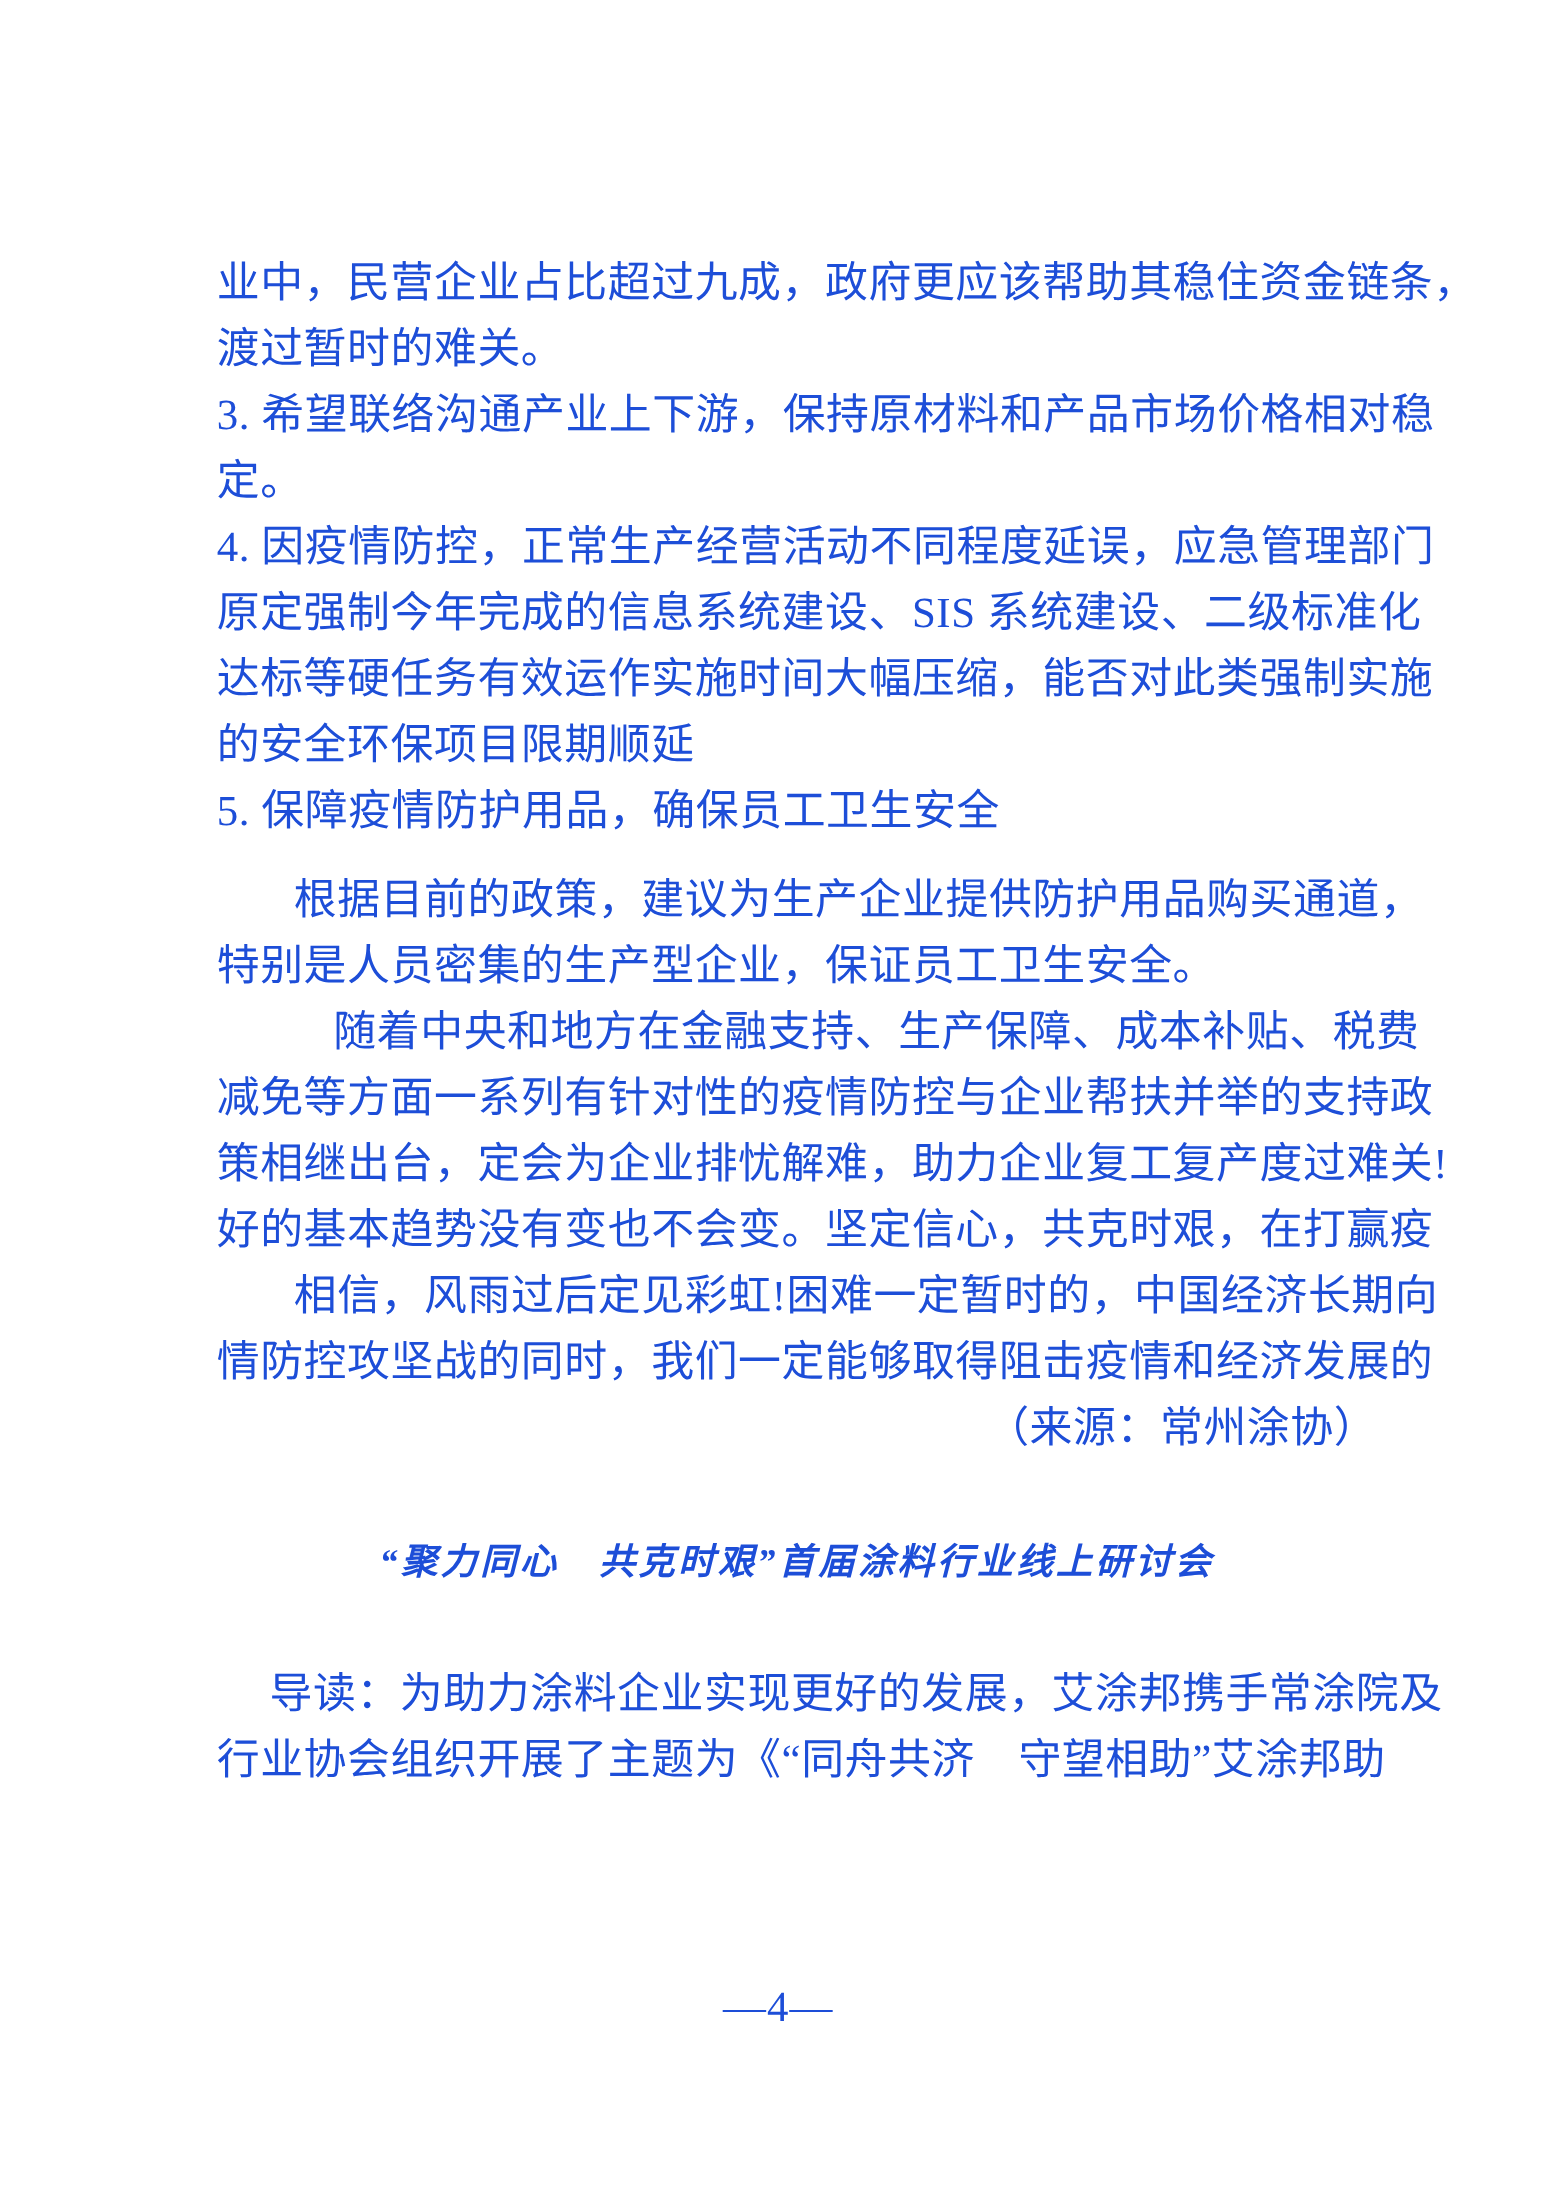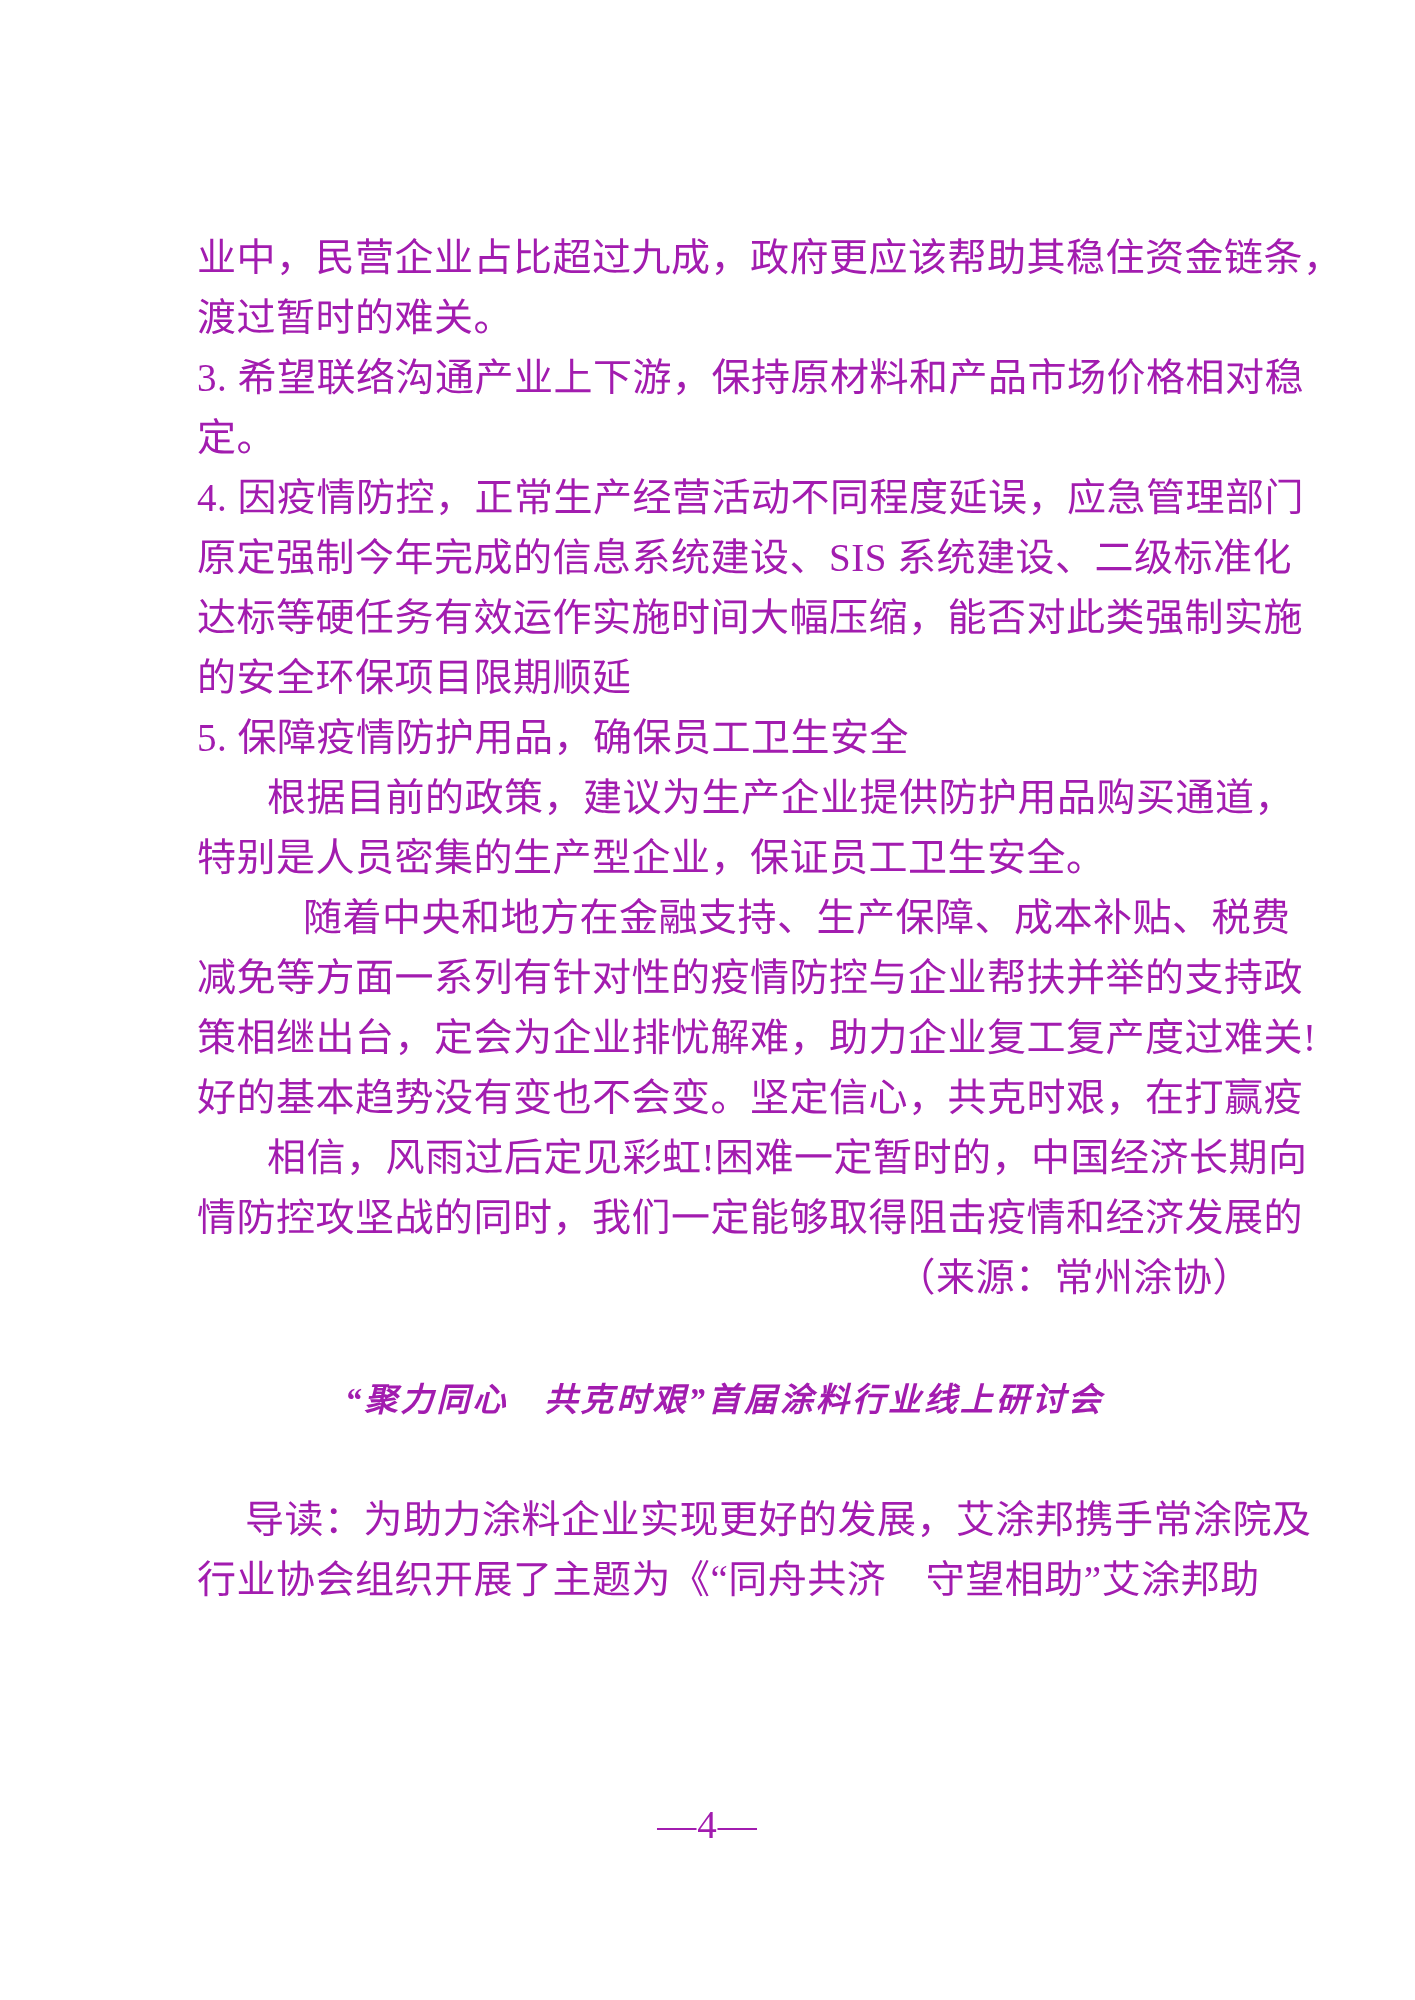--- a/index.html
+++ b/index.html
@@ -7,21 +7,21 @@
     padding: 0;
     background: #ffffff;
   }
   .page {
     position: relative;
     width: 1415px;
     height: 2000px;
     background: #ffffff;
     overflow: hidden;
     font-family: "Liberation Serif", "DejaVu Serif", serif;
-    color: #a21caf;
+    color: #1d4ed8;
   }
   .content {
     position: absolute;
     left: 197px;
     top: 228px;
     width: 1055px;
   }
   .line {
     height: 60px;
     line-height: 60px;
@@ -61,21 +61,21 @@
   <div class="content">
       <div class="line"><span>业中，民营企业占比超过九成，政府更应该帮助其稳住资金链条，</span></div>
       <div class="line"><span>渡过暂时的难关。</span></div>
       <div class="line"><span>3. 希望联络沟通产业上下游，保持原材料和产品市场价格相对稳</span></div>
       <div class="line"><span>定。</span></div>
       <div class="line"><span>4. 因疫情防控，正常生产经营活动不同程度延误，应急管理部门</span></div>
       <div class="line"><span>原定强制今年完成的信息系统建设、SIS 系统建设、二级标准化</span></div>
       <div class="line"><span>达标等硬任务有效运作实施时间大幅压缩，能否对此类强制实施</span></div>
       <div class="line"><span>的安全环保项目限期顺延</span></div>
       <div class="line"><span>5. 保障疫情防护用品，确保员工卫生安全</span></div>
-      <div class="line" style="padding-left: 70px;"><span>根据目前的政策，建议为生产企业提供防护用品购买通道，</span></div>
+      <div class="line" style="padding-left: 70px; margin-top: 21px;"><span>根据目前的政策，建议为生产企业提供防护用品购买通道，</span></div>
       <div class="line"><span>特别是人员密集的生产型企业，保证员工卫生安全。</span></div>
       <div class="line" style="padding-left: 106px;"><span>随着中央和地方在金融支持、生产保障、成本补贴、税费</span></div>
       <div class="line"><span>减免等方面一系列有针对性的疫情防控与企业帮扶并举的支持政</span></div>
       <div class="line"><span>策相继出台，定会为企业排忧解难，助力企业复工复产度过难关!</span></div>
       <div class="line"><span>好的基本趋势没有变也不会变。坚定信心，共克时艰，在打赢疫</span></div>
       <div class="line" style="padding-left: 70px;"><span>相信，风雨过后定见彩虹!困难一定暂时的，中国经济长期向</span></div>
       <div class="line"><span>情防控攻坚战的同时，我们一定能够取得阻击疫情和经济发展的</span></div>
       <div class="line right"><span>（来源：常州涂协）</span></div>
       <div class="spacer" style="height: 57px;"></div>
       <div class="line calligraphy center"><span>“聚力同心　共克时艰”首届涂料行业线上研讨会</span></div>

